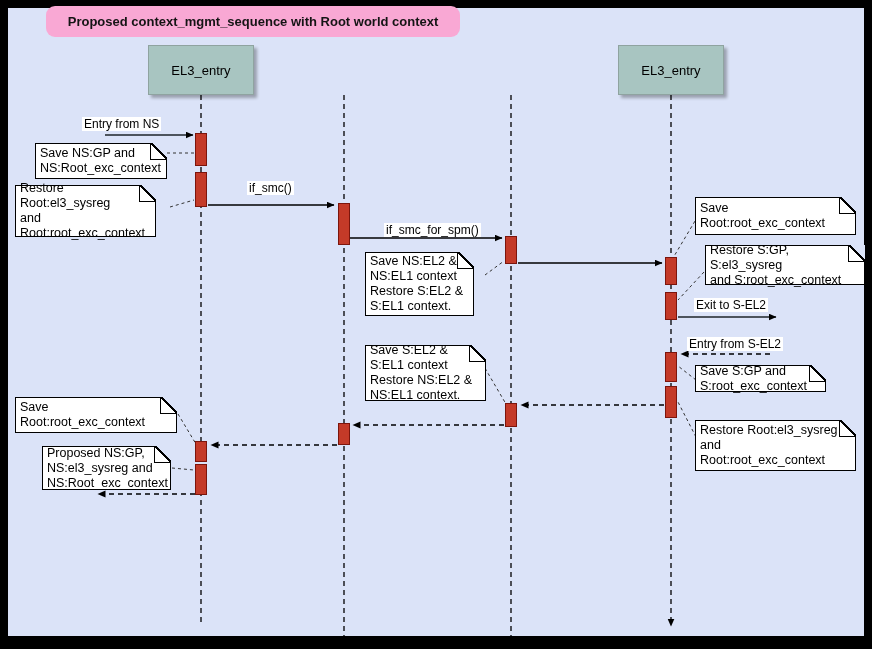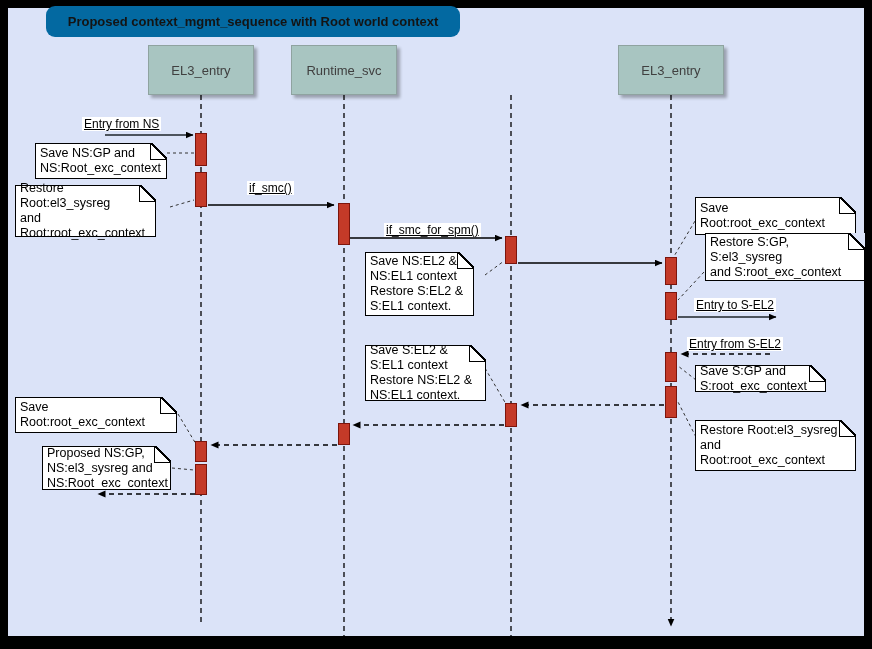--- a/index.html
+++ b/index.html
@@ -1,50 +1,47 @@
 <!DOCTYPE html>
 <html><head>
 <meta charset="utf-8">
 <style>
   html,body{margin:0;padding:0;background:#000;}
   *{box-sizing:border-box;}
   .frame{position:relative;width:872px;height:649px;background:#000;overflow:hidden;
          font-family:"Liberation Sans",sans-serif;}
   .canvas-bg{position:absolute;left:8px;top:8px;width:856px;height:628px;background:#dbe3f8;}
-  .title{position:absolute;left:46px;top:6px;width:414px;height:31px;background:#0369a1;
+  .title{position:absolute;left:46px;top:6px;width:414px;height:31px;background:#f9a8d4;
          border-radius:9px;display:flex;align-items:center;justify-content:center;
          font-size:13px;font-weight:bold;color:#141414;z-index:6;}
   .actor{position:absolute;top:45px;width:106px;height:50px;background:#a8c5c1;
          border:1px solid #8fa3a0;box-shadow:3px 3px 3px rgba(0,0,0,0.3);
-         display:flex;align-items:center;justify-content:center;font-size:13px;color:#404040;z-index:4;}
+         display:flex;align-items:center;justify-content:center;font-size:13px;color:#000000;z-index:4;}
   .bar{position:absolute;width:12px;background:#c43a28;border:1px solid #7c150c;z-index:3;}
   .note{position:absolute;background:#fff;border:1px solid #000;z-index:5;
         display:flex;align-items:center;padding:2px 4px;font-size:12.5px;line-height:15px;color:#000;}
   .note-text{white-space:pre-line;}
   .fold{content:"";position:absolute;top:-1px;right:-1px;width:17px;height:17px;
         background:linear-gradient(to bottom left,
           #dbe3f8 0 calc(50% - 1px), #000 calc(50% - 1px) calc(50% + 1px), #fff calc(50% + 1px) 100%);
         border-bottom:1px solid #000;border-left:1px solid #000;}
   .msg-label{position:absolute;background:#fff;padding:0 2px;font-size:12px;line-height:14px;
-             color:#000;z-index:5;white-space:nowrap;text-decoration:underline;}
+             color:#000;z-index:5;white-space:nowrap;}
   svg{position:absolute;left:0;top:0;z-index:2;}
 </style>
 </head>
 <body>
 
 <div class="frame">
   <div class="canvas-bg"></div>
 
   <div class="title">Proposed context_mgmt_sequence with Root world context</div>
 
   <div class="actor" style="left:148px">
     <span>EL3_entry</span>
-  </div>
-  <div class="actor" style="left:291px">
-    <span>Runtime_svc</span>
   </div>
   <div class="actor" style="left:618px">
     <span>EL3_entry</span>
   </div>
 
   <svg width="872" height="649">
     <defs>
       <marker id="ah" markerWidth="9" markerHeight="8" refX="7.5" refY="3.5" orient="auto" markerUnits="userSpaceOnUse">
         <path d="M0,0 L8,3.5 L0,7 Z" fill="#000"></path>
       </marker>
@@ -88,21 +85,21 @@
   <div class="bar" style="left:665px;top:352px;height:30px"></div>
   <div class="bar" style="left:665px;top:386px;height:32px"></div>
   <div class="bar" style="left:505px;top:403px;height:24px"></div>
   <div class="bar" style="left:338px;top:423px;height:22px"></div>
   <div class="bar" style="left:195px;top:441px;height:21px"></div>
   <div class="bar" style="left:195px;top:464px;height:31px"></div>
 
   <div class="msg-label" style="left:82px;top:117px">Entry from NS</div>
   <div class="msg-label" style="left:247px;top:181px">if_smc()</div>
   <div class="msg-label" style="left:384px;top:223px">if_smc_for_spm()</div>
-  <div class="msg-label" style="left:694px;top:298px">Entry to S-EL2</div>
+  <div class="msg-label" style="left:694px;top:298px">Exit to S-EL2</div>
   <div class="msg-label" style="left:687px;top:337px">Entry from S-EL2</div>
 
   <div class="note" style="left:35px;top:143px;width:132px;height:36px">
     <span class="note-text">Save NS:GP and
 NS:Root_exc_context</span>
       <span class="fold"></span>
   </div>
   <div class="note" style="left:15px;top:185px;width:141px;height:52px">
     <span class="note-text">Restore Root:el3_sysreg
 and
@@ -113,21 +110,21 @@
     <span class="note-text">Save NS:EL2 &amp;
 NS:EL1 context
 Restore S:EL2 &amp;
 S:EL1 context.</span>
       <span class="fold"></span>
   </div>
   <div class="note" style="left:695px;top:197px;width:161px;height:38px">
     <span class="note-text">Save Root:root_exc_context</span>
       <span class="fold"></span>
   </div>
-  <div class="note" style="left:705px;top:233px;width:160px;height:48px">
+  <div class="note" style="left:705px;top:245px;width:160px;height:40px">
     <span class="note-text">Restore S:GP, S:el3_sysreg
 and S:root_exc_context</span>
       <span class="fold"></span>
   </div>
   <div class="note" style="left:365px;top:345px;width:121px;height:56px">
     <span class="note-text">Save S:EL2 &amp;
 S:EL1 context
 Restore NS:EL2 &amp;
 NS:EL1 context.</span>
       <span class="fold"></span>

